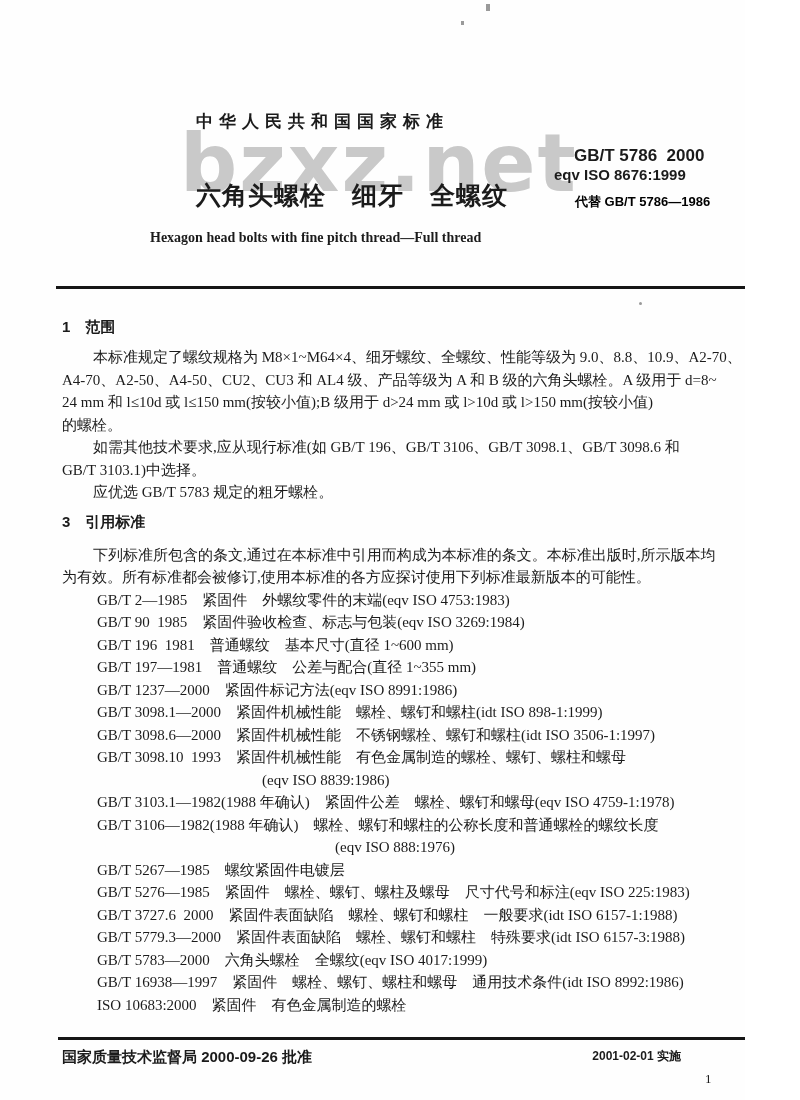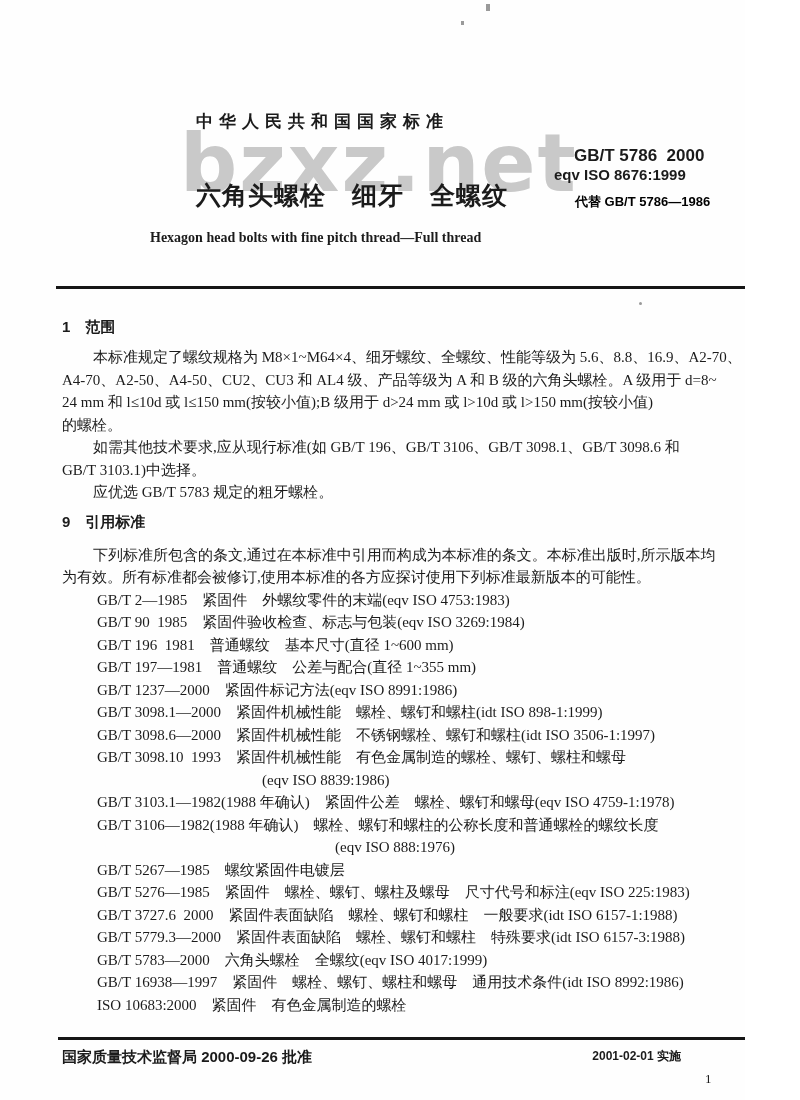--- a/index.html
+++ b/index.html
@@ -104,29 +104,29 @@
   <div class="hdr-num pre">GB/T 5786  2000</div>
   <div class="hdr-eqv pre">eqv ISO 8676:1999</div>
   <div class="hdr-rep pre">代替 GB/T 5786—1986</div>
   <div class="hdr-cn pre">六角头螺栓　细牙　全螺纹</div>
   <div class="hdr-en pre">Hexagon head bolts with fine pitch thread—Full thread</div>
 
   <div class="rule rule-top"></div>
 
   <div class="body">
     <div class="sec-h">1　范围</div>
-    <div class="line indent">本标准规定了螺纹规格为 M8×1~M64×4、细牙螺纹、全螺纹、性能等级为 5.6、8.8、16.9、A2-70、</div>
+    <div class="line indent">本标准规定了螺纹规格为 M8×1~M64×4、细牙螺纹、全螺纹、性能等级为 9.0、8.8、10.9、A2-70、</div>
     <div class="line">A4-70、A2-50、A4-50、CU2、CU3 和 AL4 级、产品等级为 A 和 B 级的六角头螺栓。A 级用于 d=8~</div>
     <div class="line">24 mm 和 l≤10d 或 l≤150 mm(按较小值);B 级用于 d&gt;24 mm 或 l&gt;10d 或 l&gt;150 mm(按较小值)</div>
     <div class="line">的螺栓。</div>
     <div class="line indent">如需其他技术要求,应从现行标准(如 GB/T 196、GB/T 3106、GB/T 3098.1、GB/T 3098.6 和</div>
     <div class="line">GB/T 3103.1)中选择。</div>
     <div class="line indent">应优选 GB/T 5783 规定的粗牙螺栓。</div>
 
-    <div class="sec-h sec2">9　引用标准</div>
+    <div class="sec-h sec2">3　引用标准</div>
     <div class="line indent">下列标准所包含的条文,通过在本标准中引用而构成为本标准的条文。本标准出版时,所示版本均</div>
     <div class="line">为有效。所有标准都会被修订,使用本标准的各方应探讨使用下列标准最新版本的可能性。</div>
 
     <div class="line li">GB/T 2—1985　紧固件　外螺纹零件的末端(eqv ISO 4753:1983)</div>
     <div class="line li">GB/T 90  1985　紧固件验收检查、标志与包装(eqv ISO 3269:1984)</div>
     <div class="line li">GB/T 196  1981　普通螺纹　基本尺寸(直径 1~600 mm)</div>
     <div class="line li">GB/T 197—1981　普通螺纹　公差与配合(直径 1~355 mm)</div>
     <div class="line li">GB/T 1237—2000　紧固件标记方法(eqv ISO 8991:1986)</div>
     <div class="line li">GB/T 3098.1—2000　紧固件机械性能　螺栓、螺钉和螺柱(idt ISO 898-1:1999)</div>
     <div class="line li">GB/T 3098.6—2000　紧固件机械性能　不锈钢螺栓、螺钉和螺柱(idt ISO 3506-1:1997)</div>

